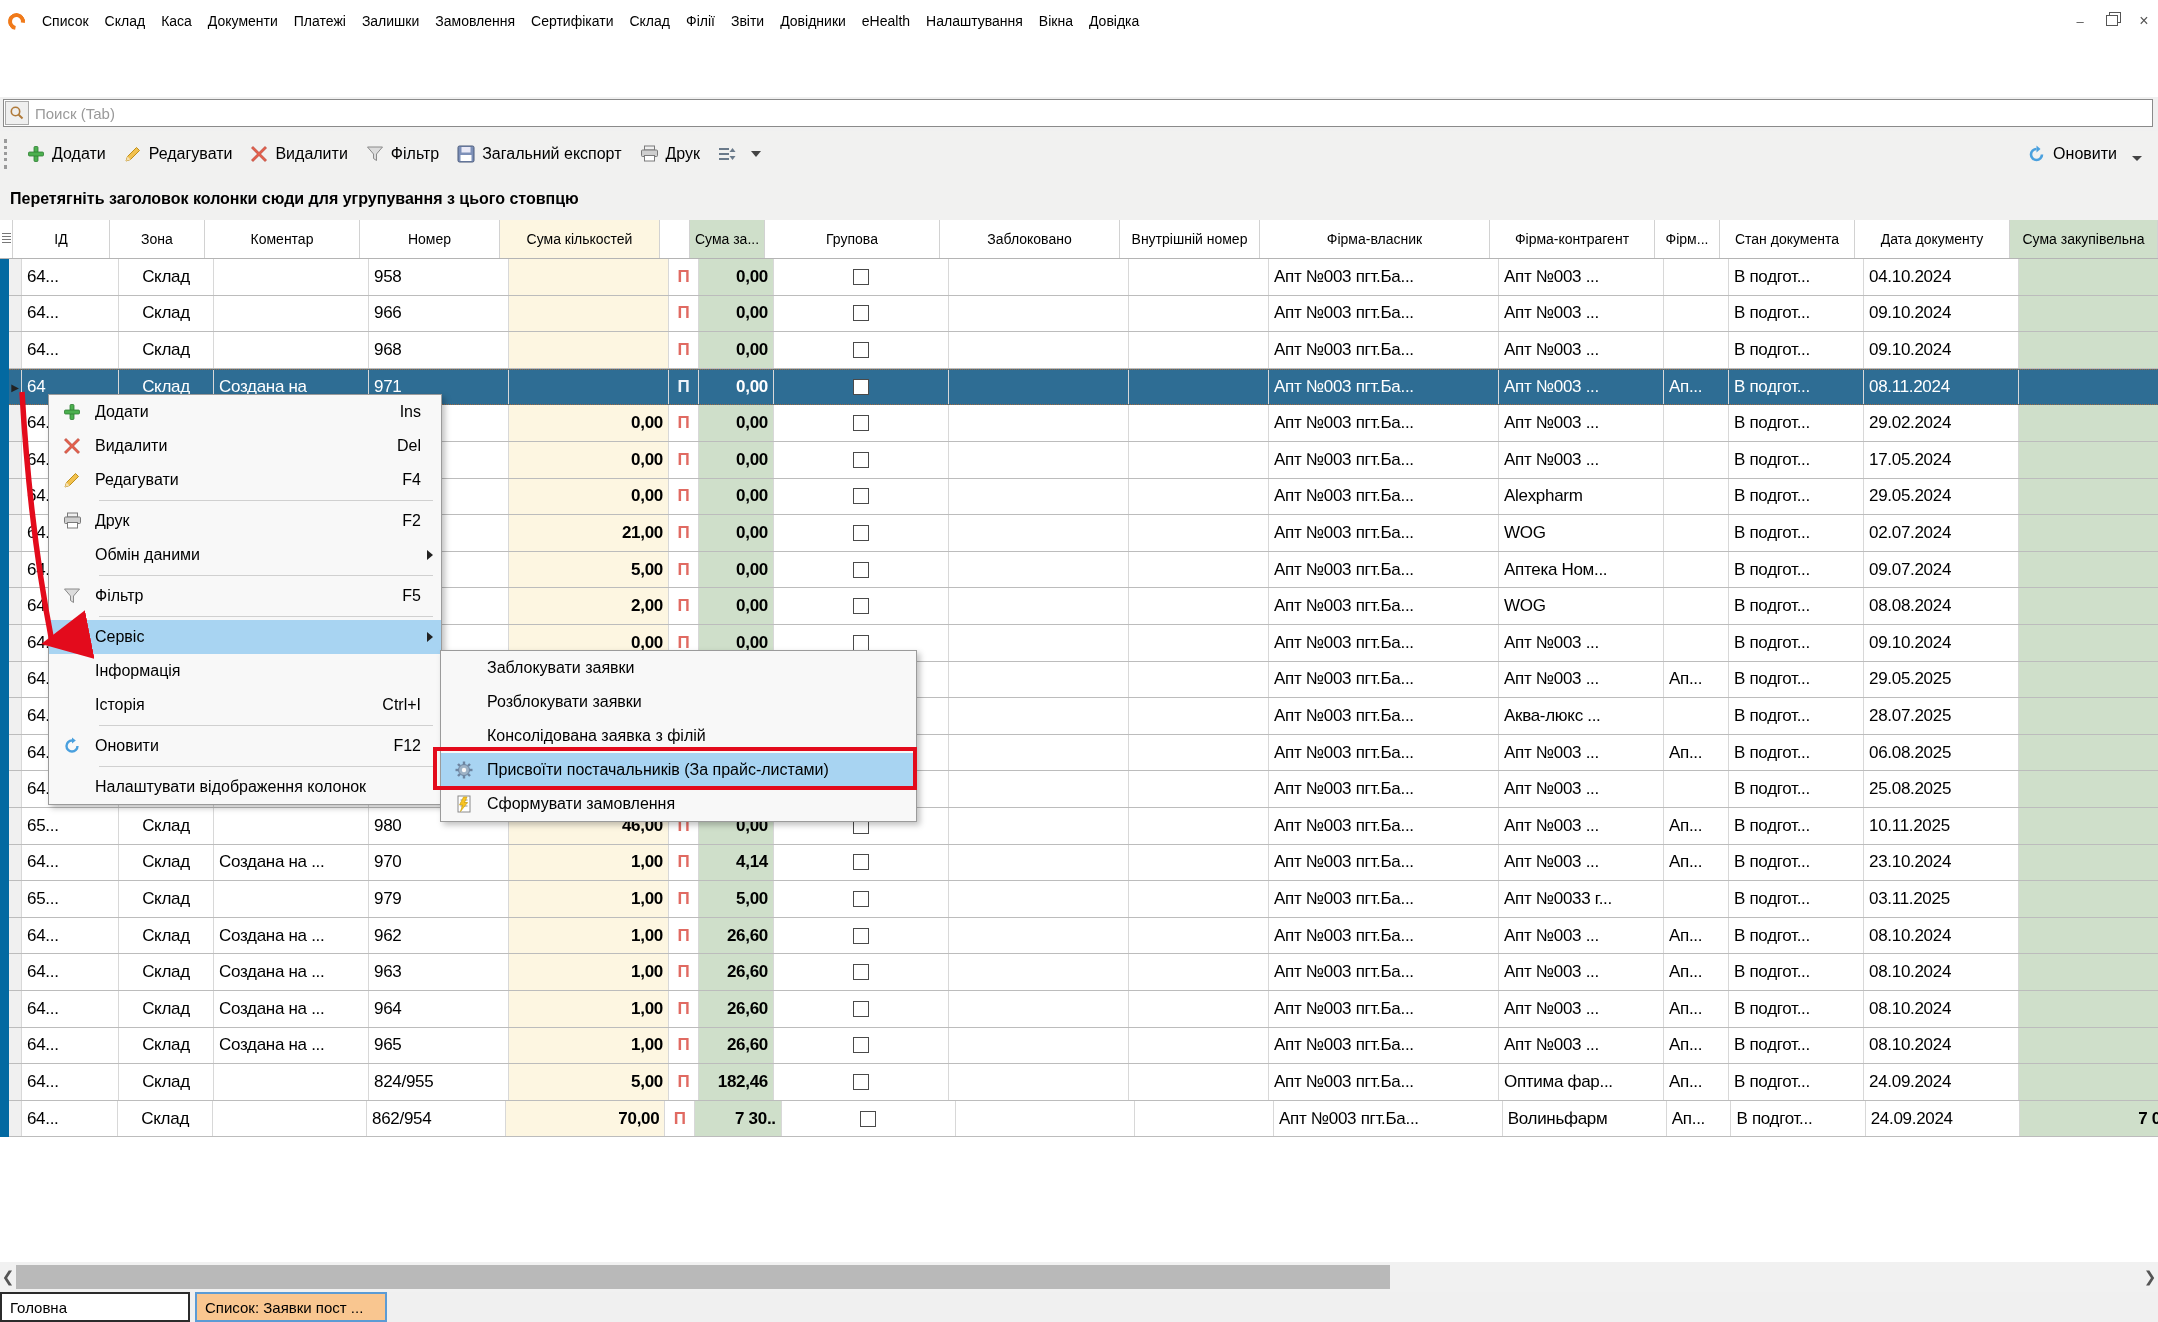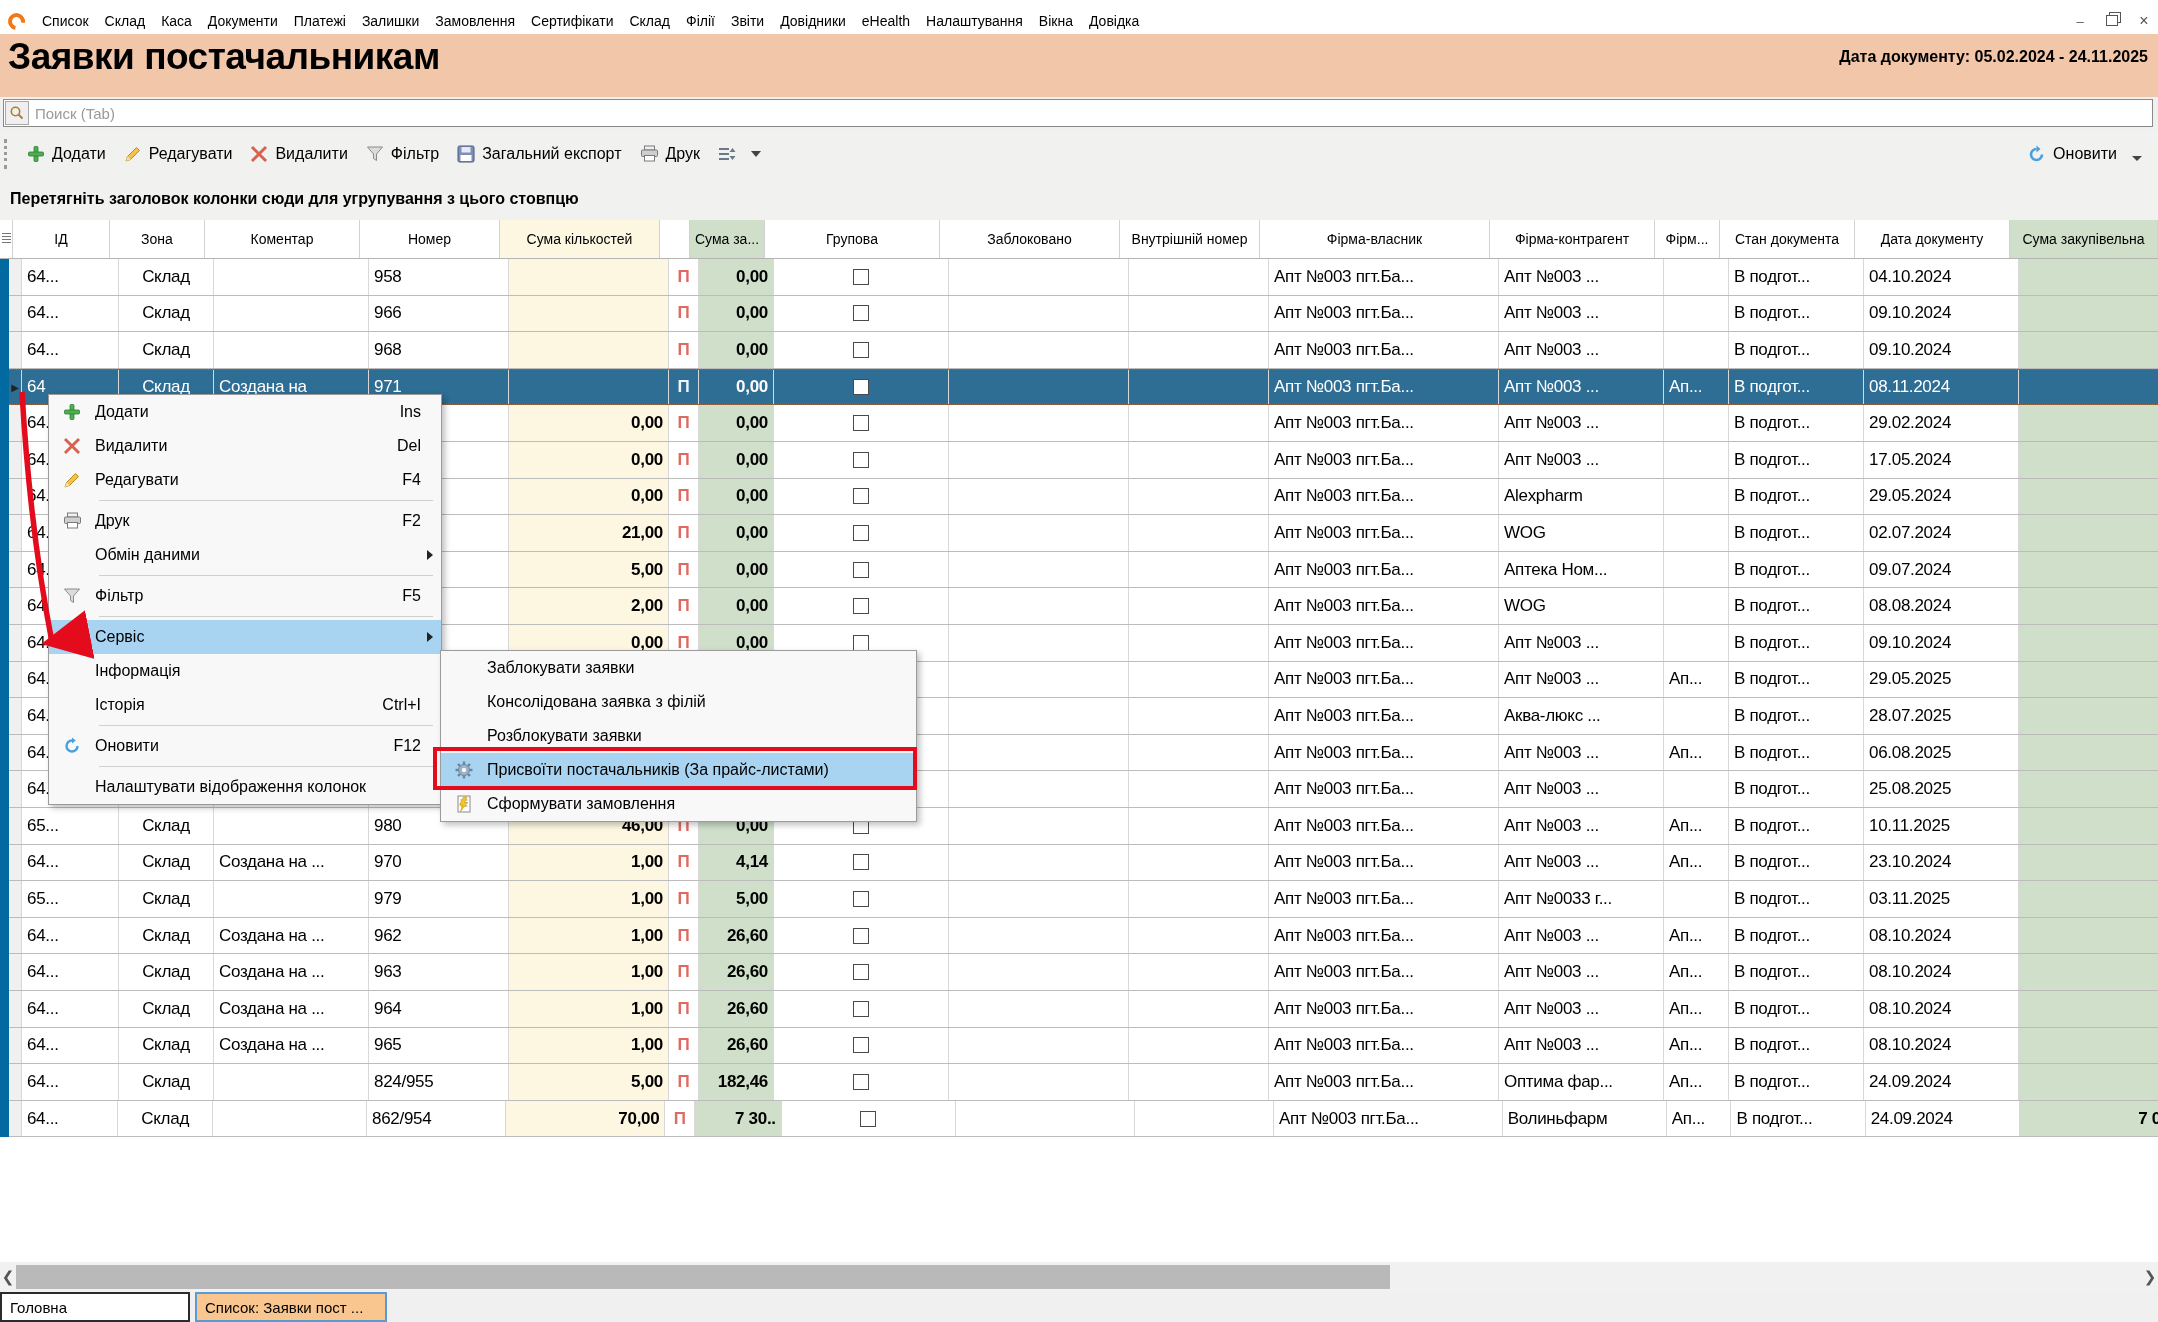--- a/index.html
+++ b/index.html
@@ -102,24 +102,20 @@
         <span class="mitem">Вікна</span>
         <span class="mitem">Довідка</span>
       </span>
     <span class="win-controls">
       <span class="wc">–</span>
       <span class="wc"><span class="wc-restore"></span></span>
       <span class="wc" style="font-size:16px;">×</span>
     </span>
   </div>
 
-  <div class="title-band">
-    <div class="page-title">Заявки постачальникам</div>
-    <div class="date-range">Дата документу: 05.02.2024 - 24.11.2025</div>
-  </div>
 
   <div class="search-row">
     <div class="search-box">
       <span class="search-icon-box">
         <svg width="16" height="16">
             <circle cx="6.5" cy="6.5" r="4.2" fill="none" stroke="#b07a3a" stroke-width="1.6"></circle>
             <line x1="9.6" y1="9.6" x2="13.5" y2="13.5" stroke="#b07a3a" stroke-width="2"></line>
           </svg>
       </span>
       <span class="search-ph">Поиск (Tab)</span>
@@ -1316,25 +1312,25 @@
       </div>
     </div>
 
   <div class="menu" id="subMenu" style="left:440px;top:650px;width:475px;">
       <div class="menu-item">
         <span class="mi-icon"></span>
         <span class="mi-label">Заблокувати заявки</span>
       </div>
       <div class="menu-item">
         <span class="mi-icon"></span>
-        <span class="mi-label">Консолідована заявка з філій</span>
+        <span class="mi-label">Розблокувати заявки</span>
       </div>
       <div class="menu-item">
         <span class="mi-icon"></span>
-        <span class="mi-label">Розблокувати заявки</span>
+        <span class="mi-label">Консолідована заявка з філій</span>
       </div>
       <div class="menu-item hl">
         <span class="mi-icon">
           <svg width="18" height="18">
             <circle cx="9" cy="9" r="5.5" fill="#9db2c6" stroke="#6d84a0"></circle>
             <circle cx="9" cy="9" r="2.2" fill="#f8f8f8"></circle>
             <g stroke="#6d84a0" stroke-width="2.4">
               <line x1="9" y1="0.5" x2="9" y2="3.5"></line>
               <line x1="9" y1="14.5" x2="9" y2="17.5"></line>
               <line x1="0.5" y1="9" x2="3.5" y2="9"></line>

